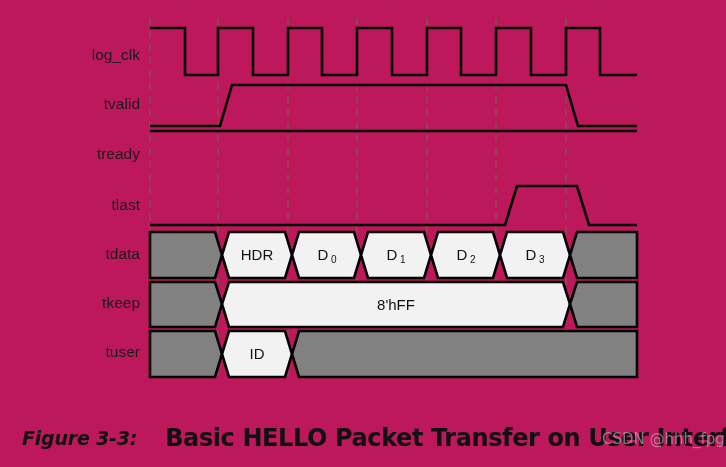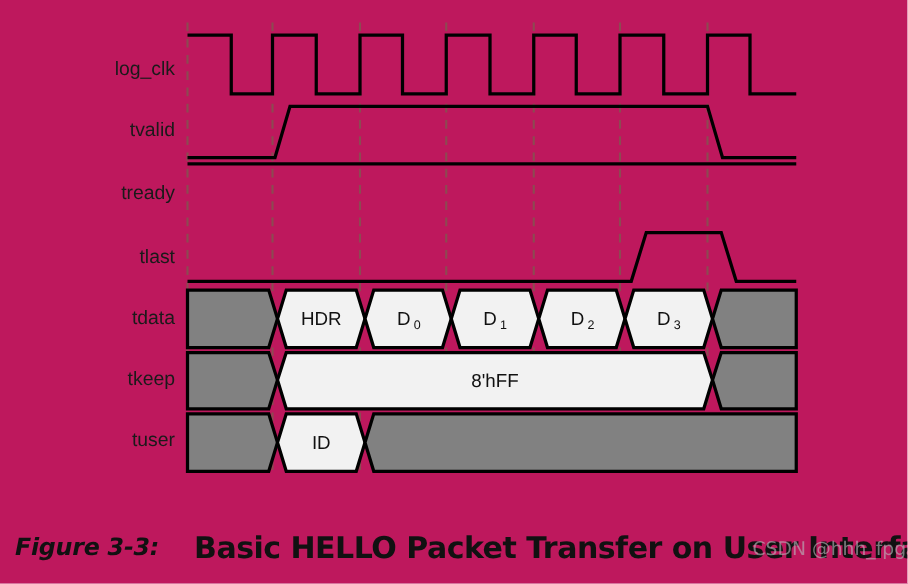--- a/index.html
+++ b/index.html
@@ -71,21 +71,21 @@
     height: 40px;
     display: flex;
     align-items: center;
   }
   #cap-fig {
     font-family: "DejaVu Sans", sans-serif;
     font-style: italic;
     font-weight: 700;
     font-size: 19px;
     color: #111111;
-    margin-left: 12px;
+    margin-left: 22px;
     white-space: nowrap;
     letter-spacing: -0.2px;
   }
   #cap-title {
     font-family: "DejaVu Sans", sans-serif;
     font-weight: 700;
     font-size: 24px;
     color: #111111;
     margin-left: 28px;
     white-space: nowrap;

